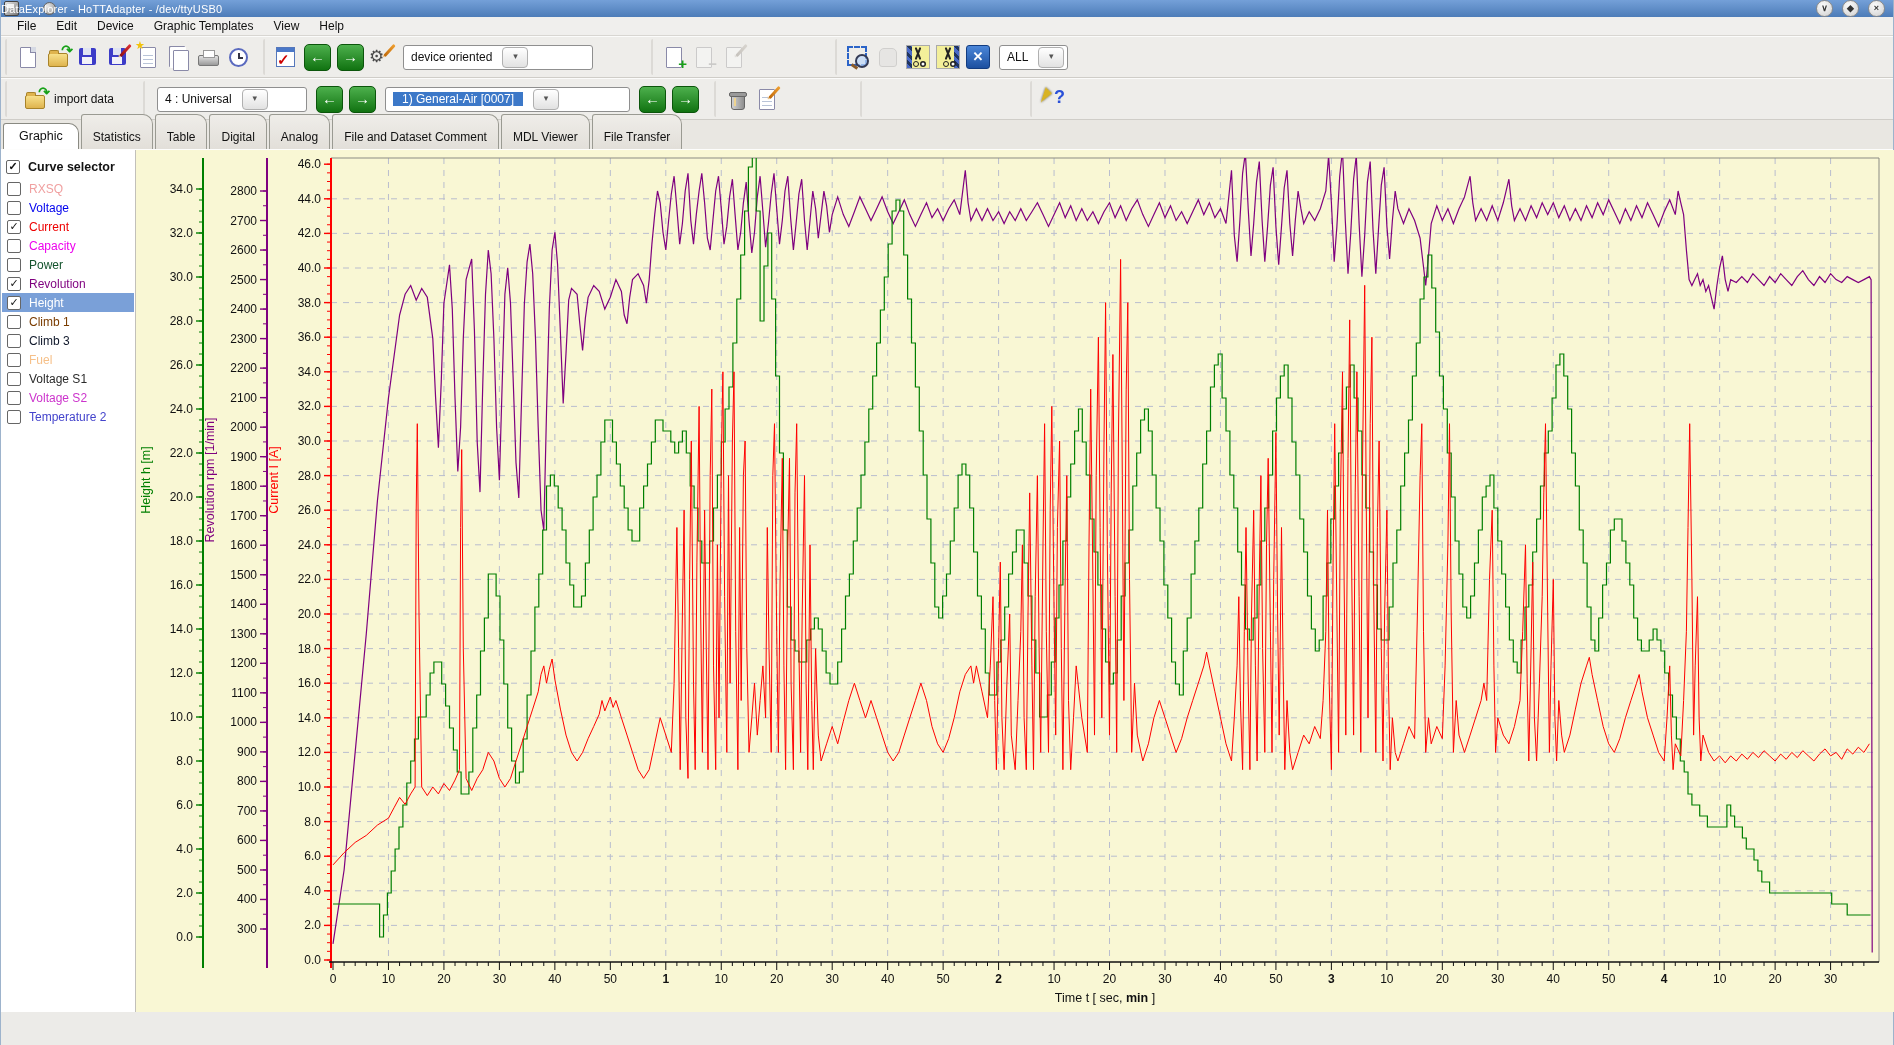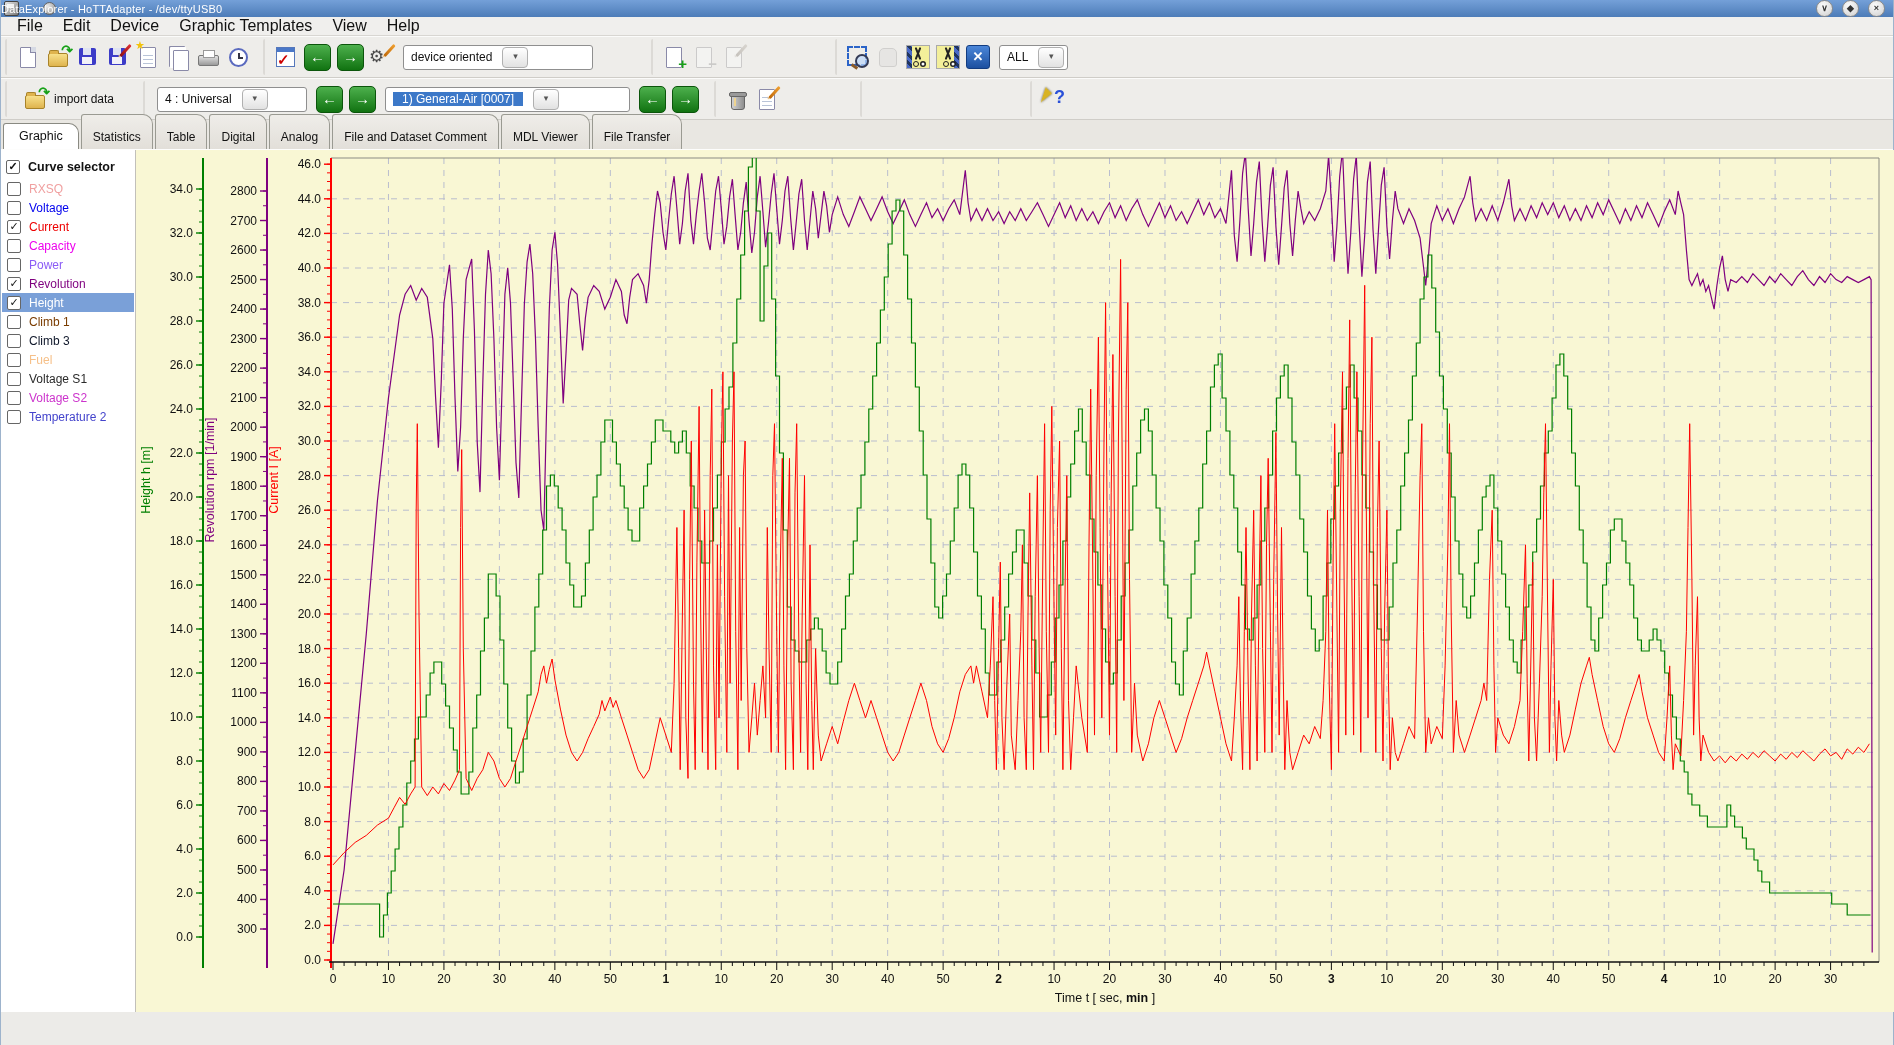--- a/index.html
+++ b/index.html
@@ -16,21 +16,21 @@
   .appdot{width:11px;height:11px;border-radius:50%;margin-left:24px;
     background:radial-gradient(circle at 35% 30%,#e9e9e9,#8a8a8a);border:1px solid #666}
   .titletext{position:absolute;left:0;right:0;text-align:left;font-size:11px;letter-spacing:.2px}
   .winbtns{margin-left:auto;display:flex;gap:9px;margin-right:8px;z-index:2}
   .winbtn{width:15px;height:15px;border-radius:50%;background:radial-gradient(circle at 40% 30%,#fbfbfb,#cfcfcf);
     border:1px solid #8a8a8a;color:#333;font-size:9px;line-height:14px;text-align:center;font-weight:bold}
 
   
   .menubar{position:absolute;left:0;top:17px;width:100%;height:19px;background:#f0efed;
     border-bottom:1px solid #d8d6d2;display:flex;align-items:center;padding-left:6px;box-sizing:border-box}
-  .menuitem{padding:1px 10px;font-size:16px}
+  .menuitem{padding:1px 10px;font-size:12px}
 
   
   .toolbar{position:absolute;left:0;width:100%;height:42px;background:#eeedea;display:flex;align-items:center;
     border-top:1px solid #fbfbfa;border-bottom:1px solid #cfcdc8;box-sizing:border-box}
   .t1{top:36px}.t2{top:78px}
   .tgroup{display:flex;align-items:center;height:36px;padding:0 6px;margin-left:4px;
     border-left:2px solid #dcdad6;border-radius:2px}
   .tbtn{width:30px;height:30px;display:flex;align-items:center;justify-content:center;position:relative}
   .disabled{opacity:.35;filter:grayscale(.9)}
   .tlabel{font-size:12px;margin-left:6px}
@@ -340,21 +340,21 @@
       <div class="crow">
         <span class="cbox">✓</span>
         <span style="color: rgb(238, 0, 0);">Current</span>
       </div>
       <div class="crow">
         <span class="cbox"></span>
         <span style="color: rgb(238, 0, 238);">Capacity</span>
       </div>
       <div class="crow">
         <span class="cbox"></span>
-        <span style="color: #8b5cf6;">Power</span>
+        <span style="color: #14532d;">Power</span>
       </div>
       <div class="crow">
         <span class="cbox">✓</span>
         <span style="color: rgb(127, 0, 127);">Revolution</span>
       </div>
       <div class="crow selected">
         <span class="cbox">✓</span>
         <span style="color: rgb(255, 255, 255);">Height</span>
       </div>
       <div class="crow">

